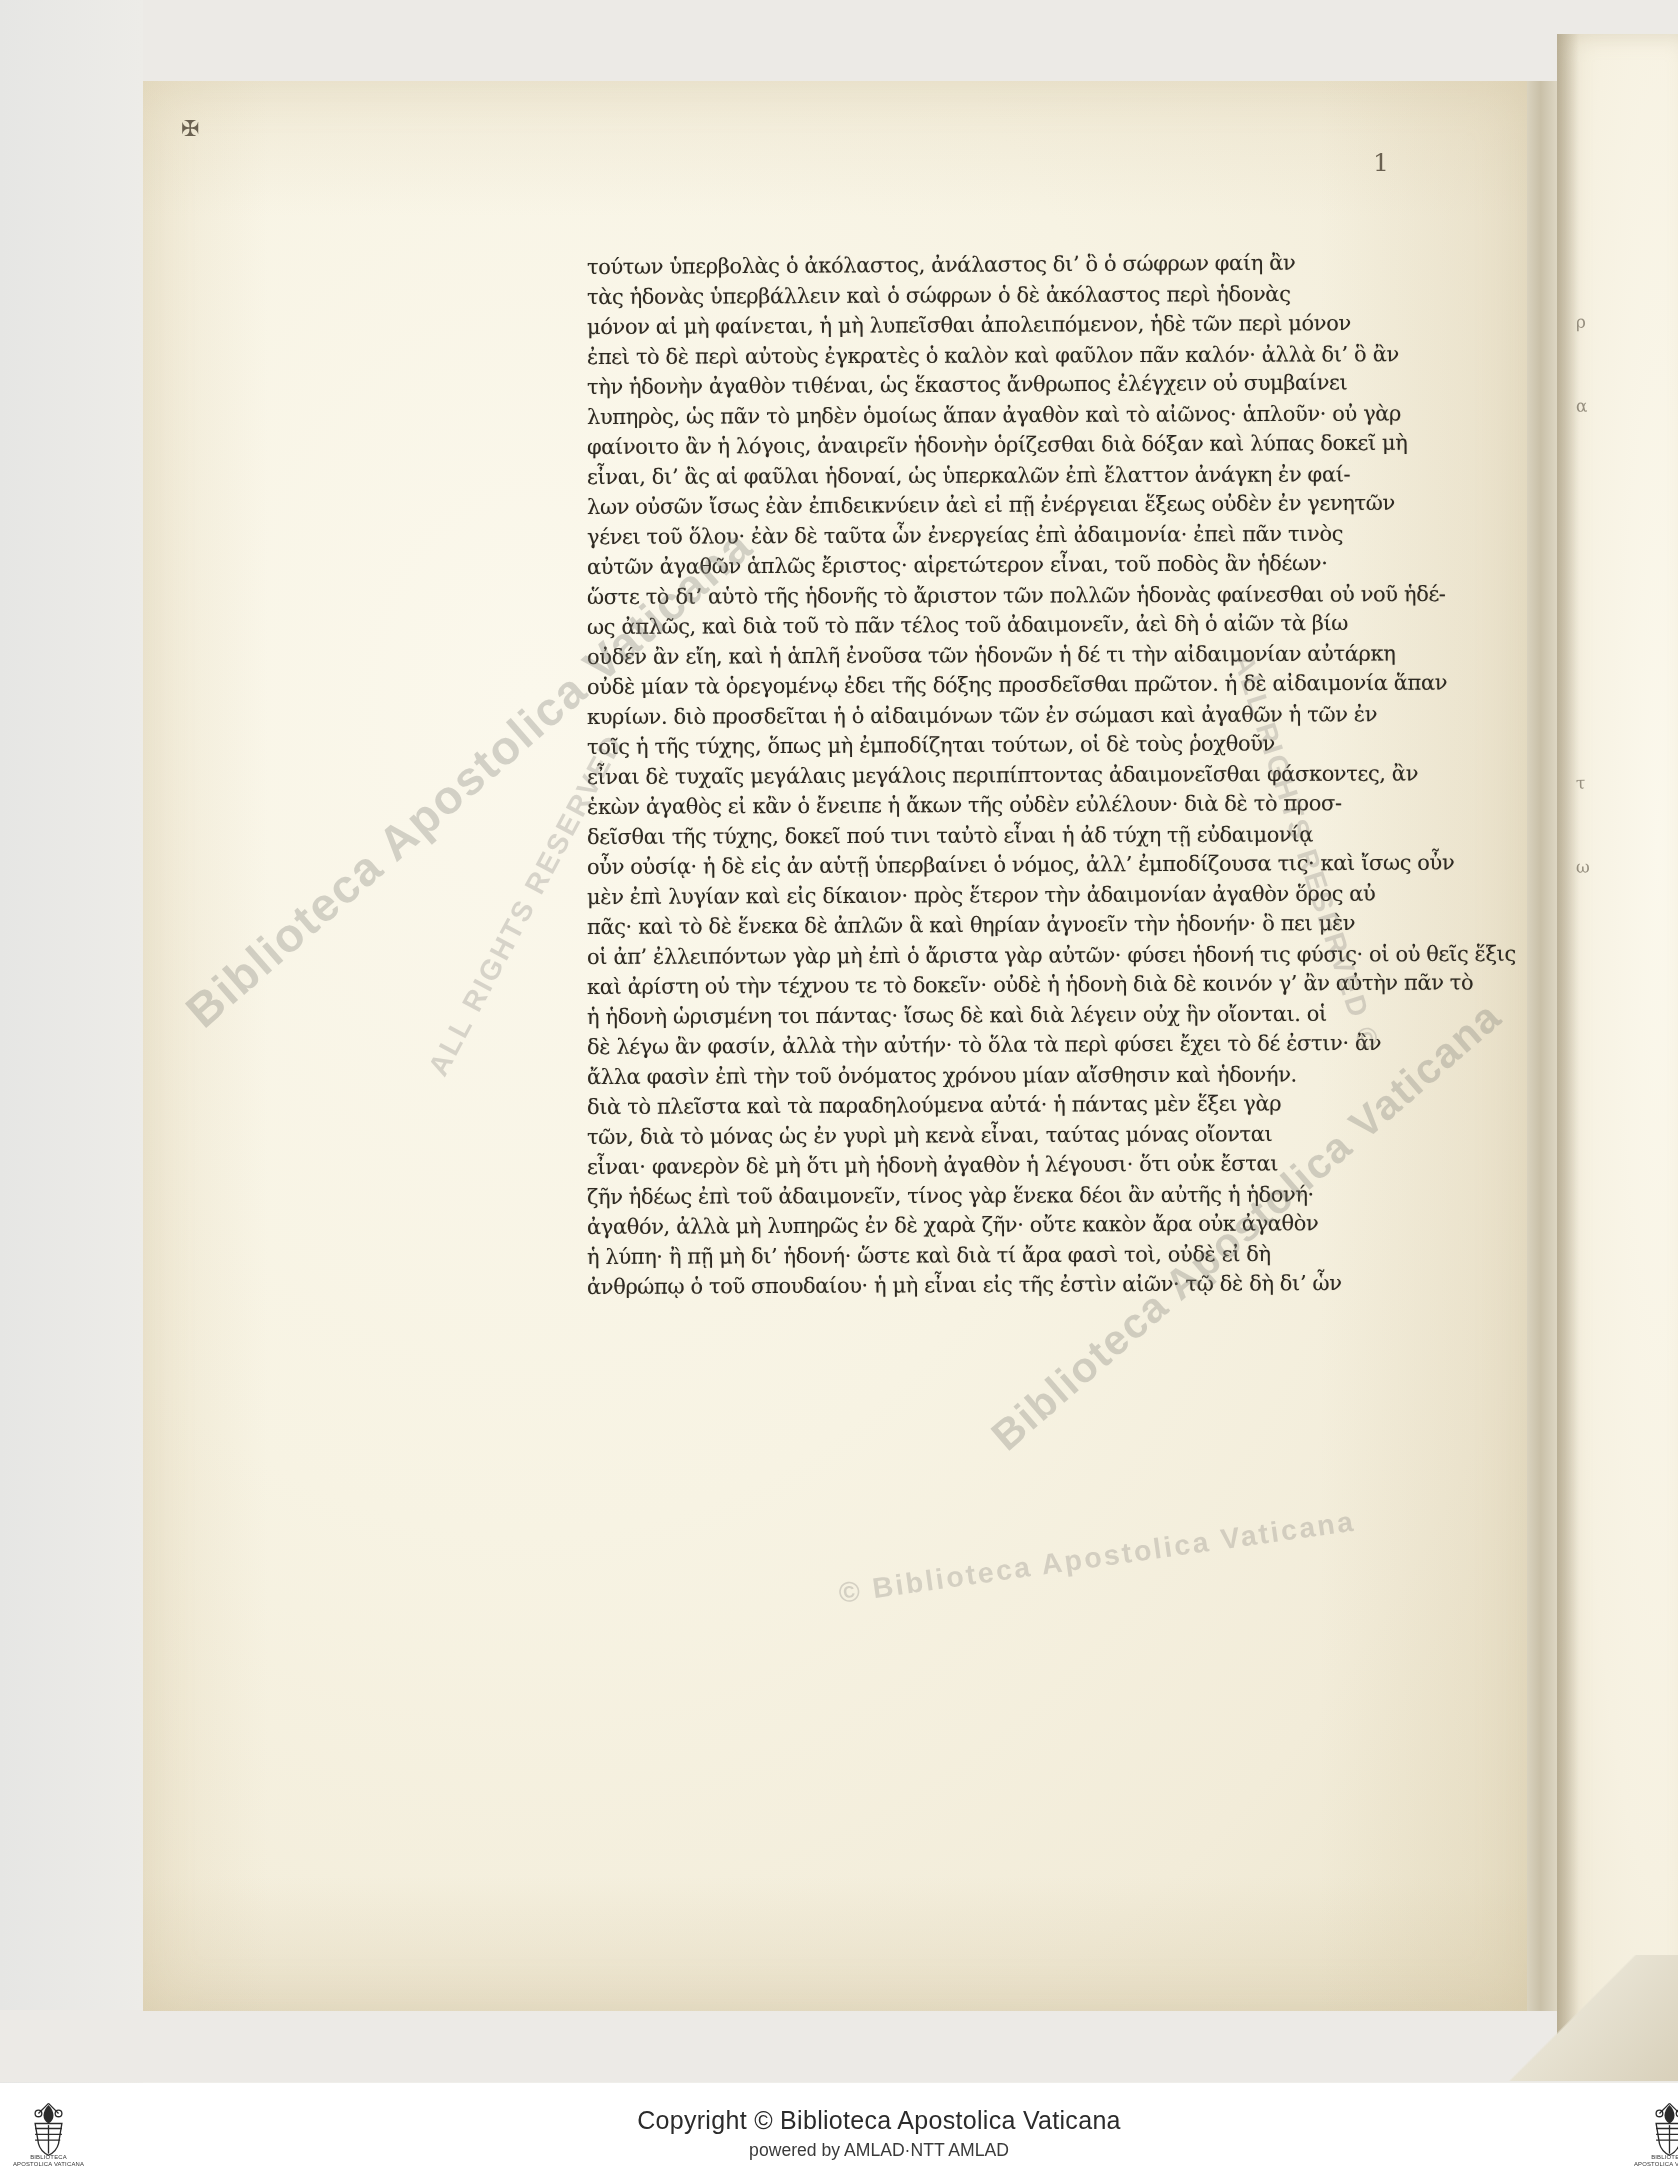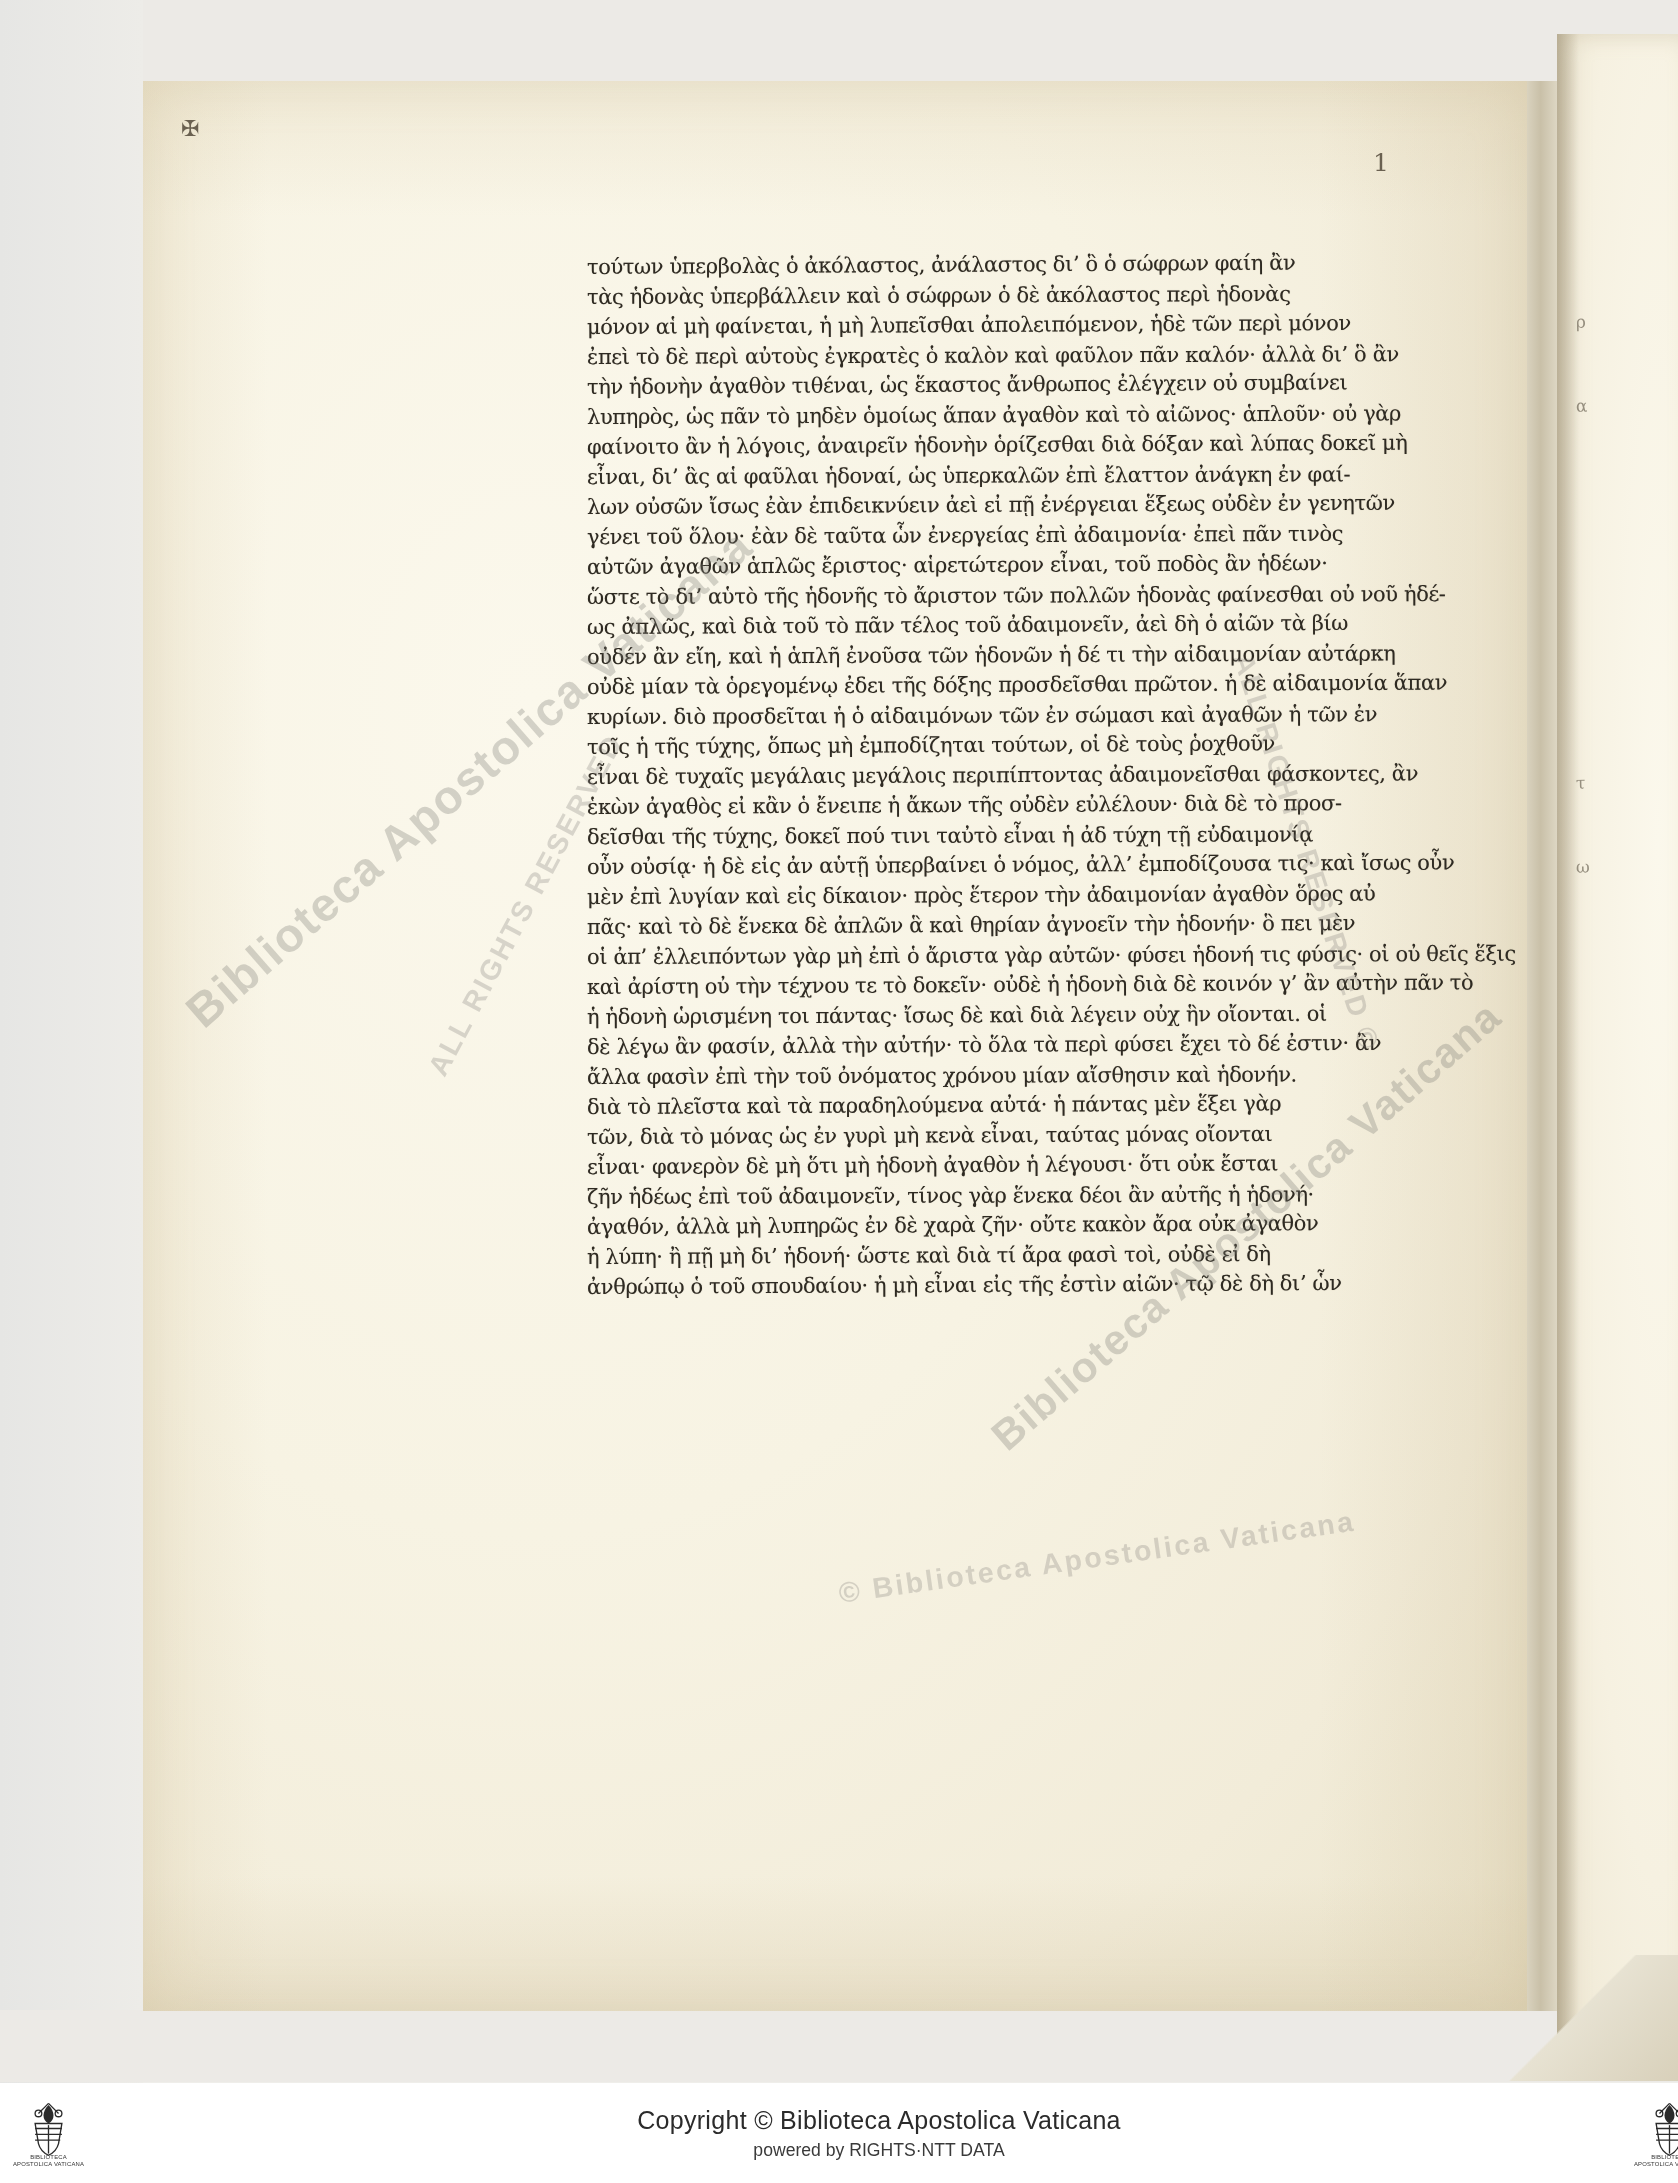--- a/index.html
+++ b/index.html
@@ -326,21 +326,21 @@
           <path d="M30 34 L62 34 L58 58 C56 66, 50 70, 46 72 C42 70, 36 66, 34 58 Z"></path>
           <path d="M30 40 L62 40 M30 47 L62 47 M30 54 L60 54"></path>
           <path d="M46 36 L46 70"></path>
         </g>
       </svg>
       <div class="crest-label">BIBLIOTECA APOSTOLICA VATICANA</div>
     </div>
 
     <div id="footer-center">
       <div id="copyright-line">Copyright © Biblioteca Apostolica Vaticana</div>
-      <div id="powered-line">powered by RIGHTS·NTT DATA</div>
+      <div id="powered-line">powered by AMLAD·NTT AMLAD</div>
     </div>
 
     <div class="crest crest-right">
       <svg width="77" height="77" viewBox="0 0 92 92" aria-hidden="true">
         <g stroke="#2b2b2b" fill="none" stroke-width="1.6">
           <path d="M46 10 L34 22 M46 10 L58 22"></path>
           <circle cx="34" cy="22" r="4"></circle>
           <circle cx="58" cy="22" r="4"></circle>
           <path d="M46 12 C38 20, 38 30, 46 34 C54 30, 54 20, 46 12 Z" fill="#2b2b2b" stroke="none"></path>
           <path d="M30 34 L62 34 L58 58 C56 66, 50 70, 46 72 C42 70, 36 66, 34 58 Z"></path>

